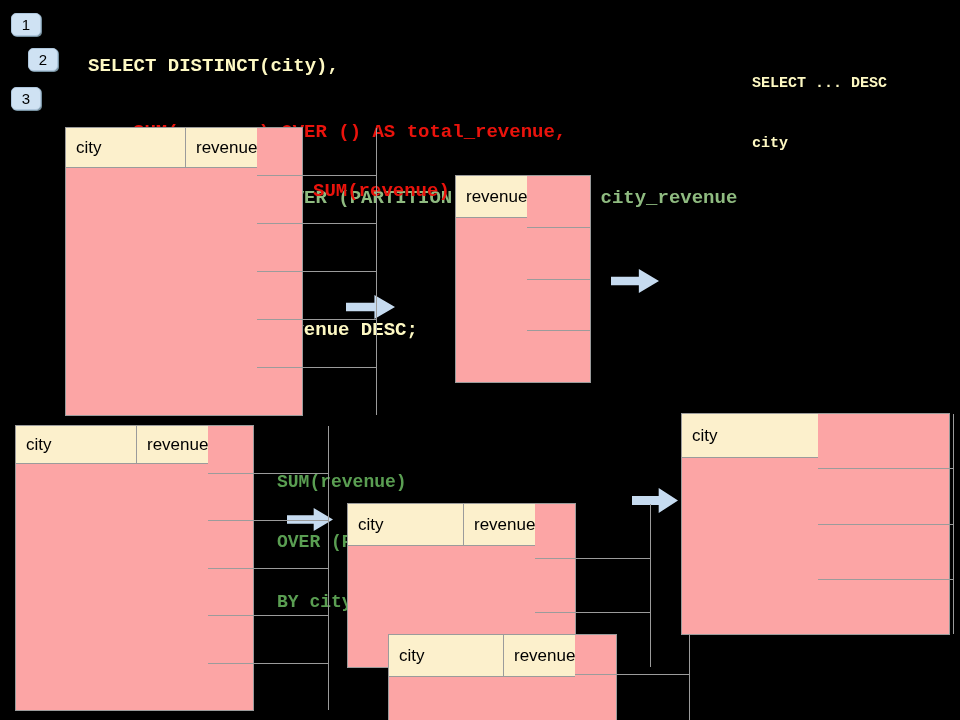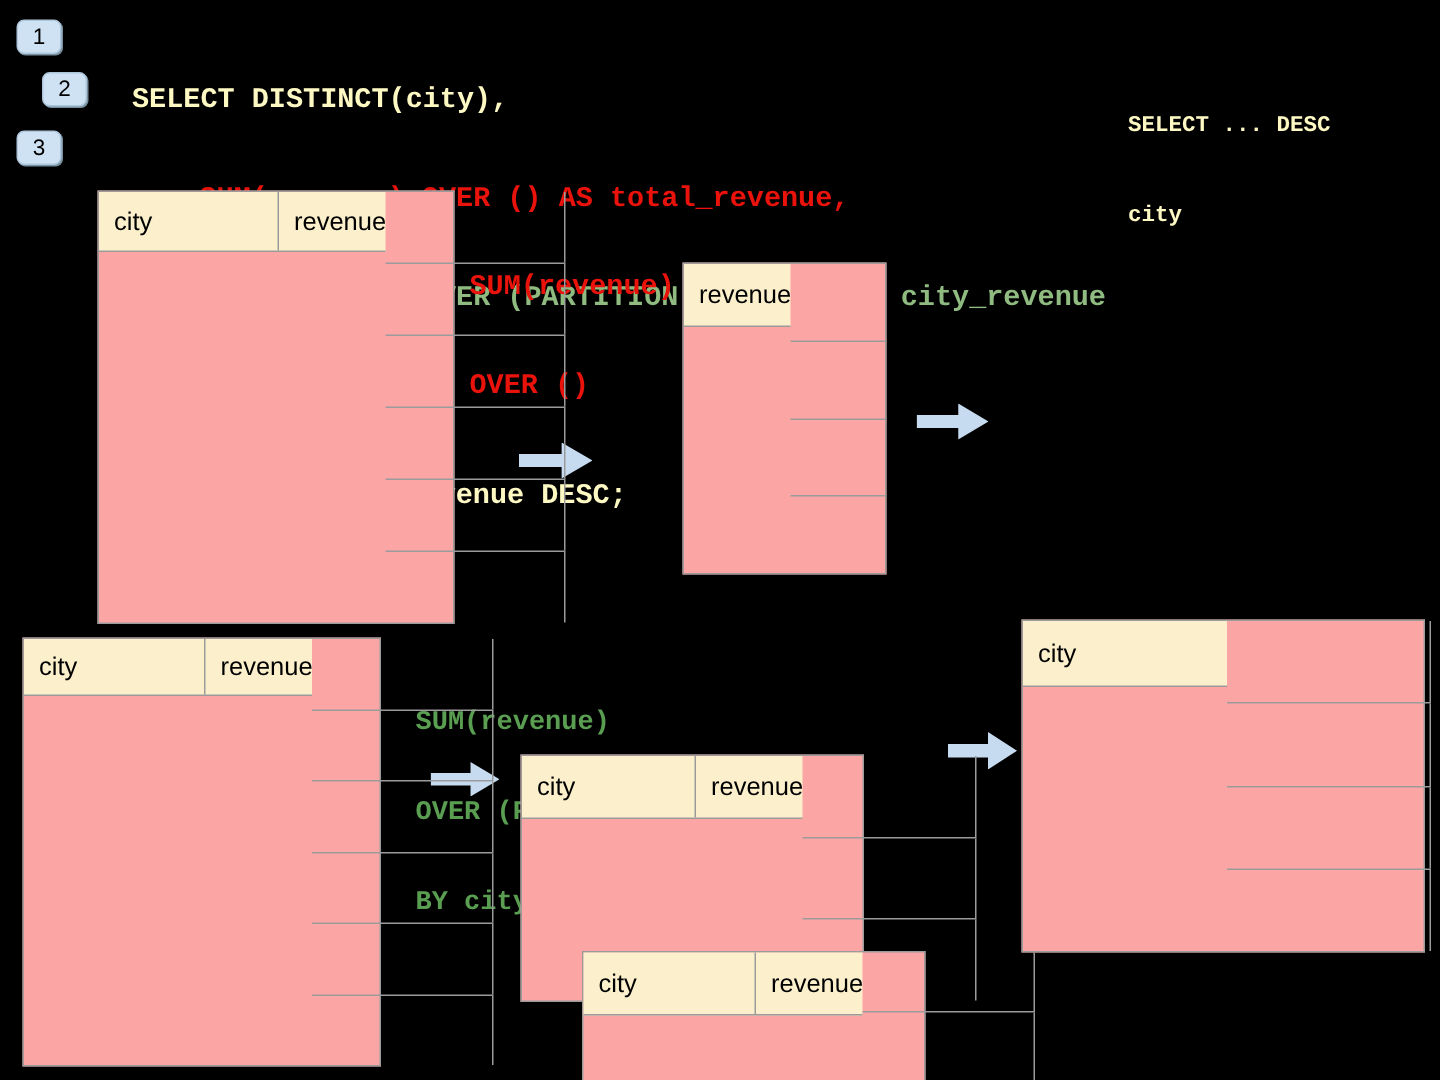--- a/index.html
+++ b/index.html
@@ -99,21 +99,20 @@
     <div class="purple ind2">ORDER by city_revenue DESC;</div>
   </div>
 
   <div class="code side-code purple">
     <div>SELECT ... DESC</div>
     <div>city</div>
   </div>
 
   <div class="code lbl-red red">
     <div>SUM(revenue)</div>
-    <div>OVER ()</div>
   </div>
 
   <div class="code lbl-green green-lbl">
     <div>SUM(revenue)</div>
     <div>OVER (PARTITION</div>
     <div>BY city)</div>
   </div>
 
   <div class="arrow arrow1"></div>
   <div class="arrow arrow2"></div>

